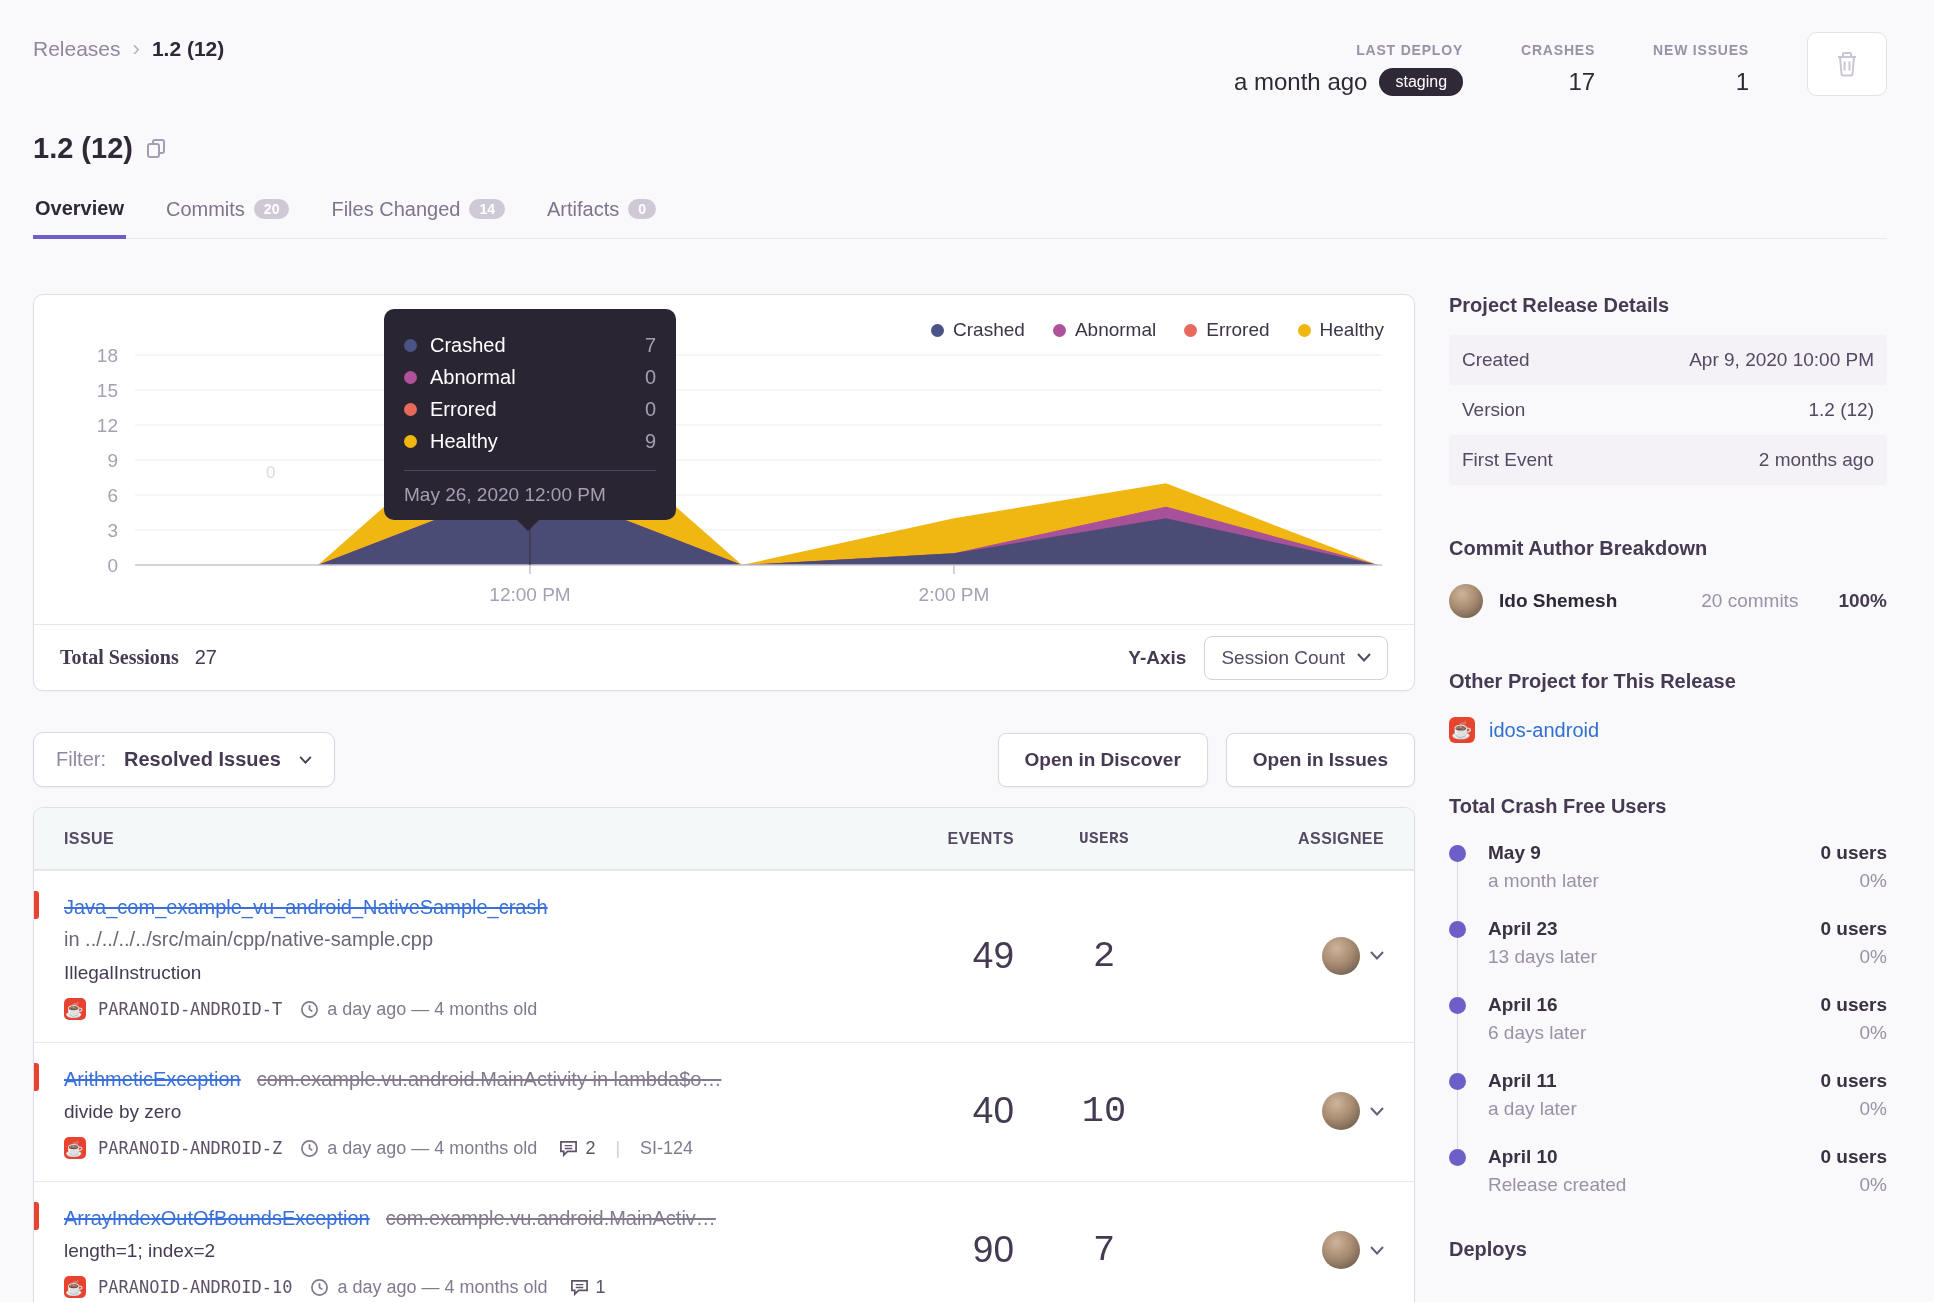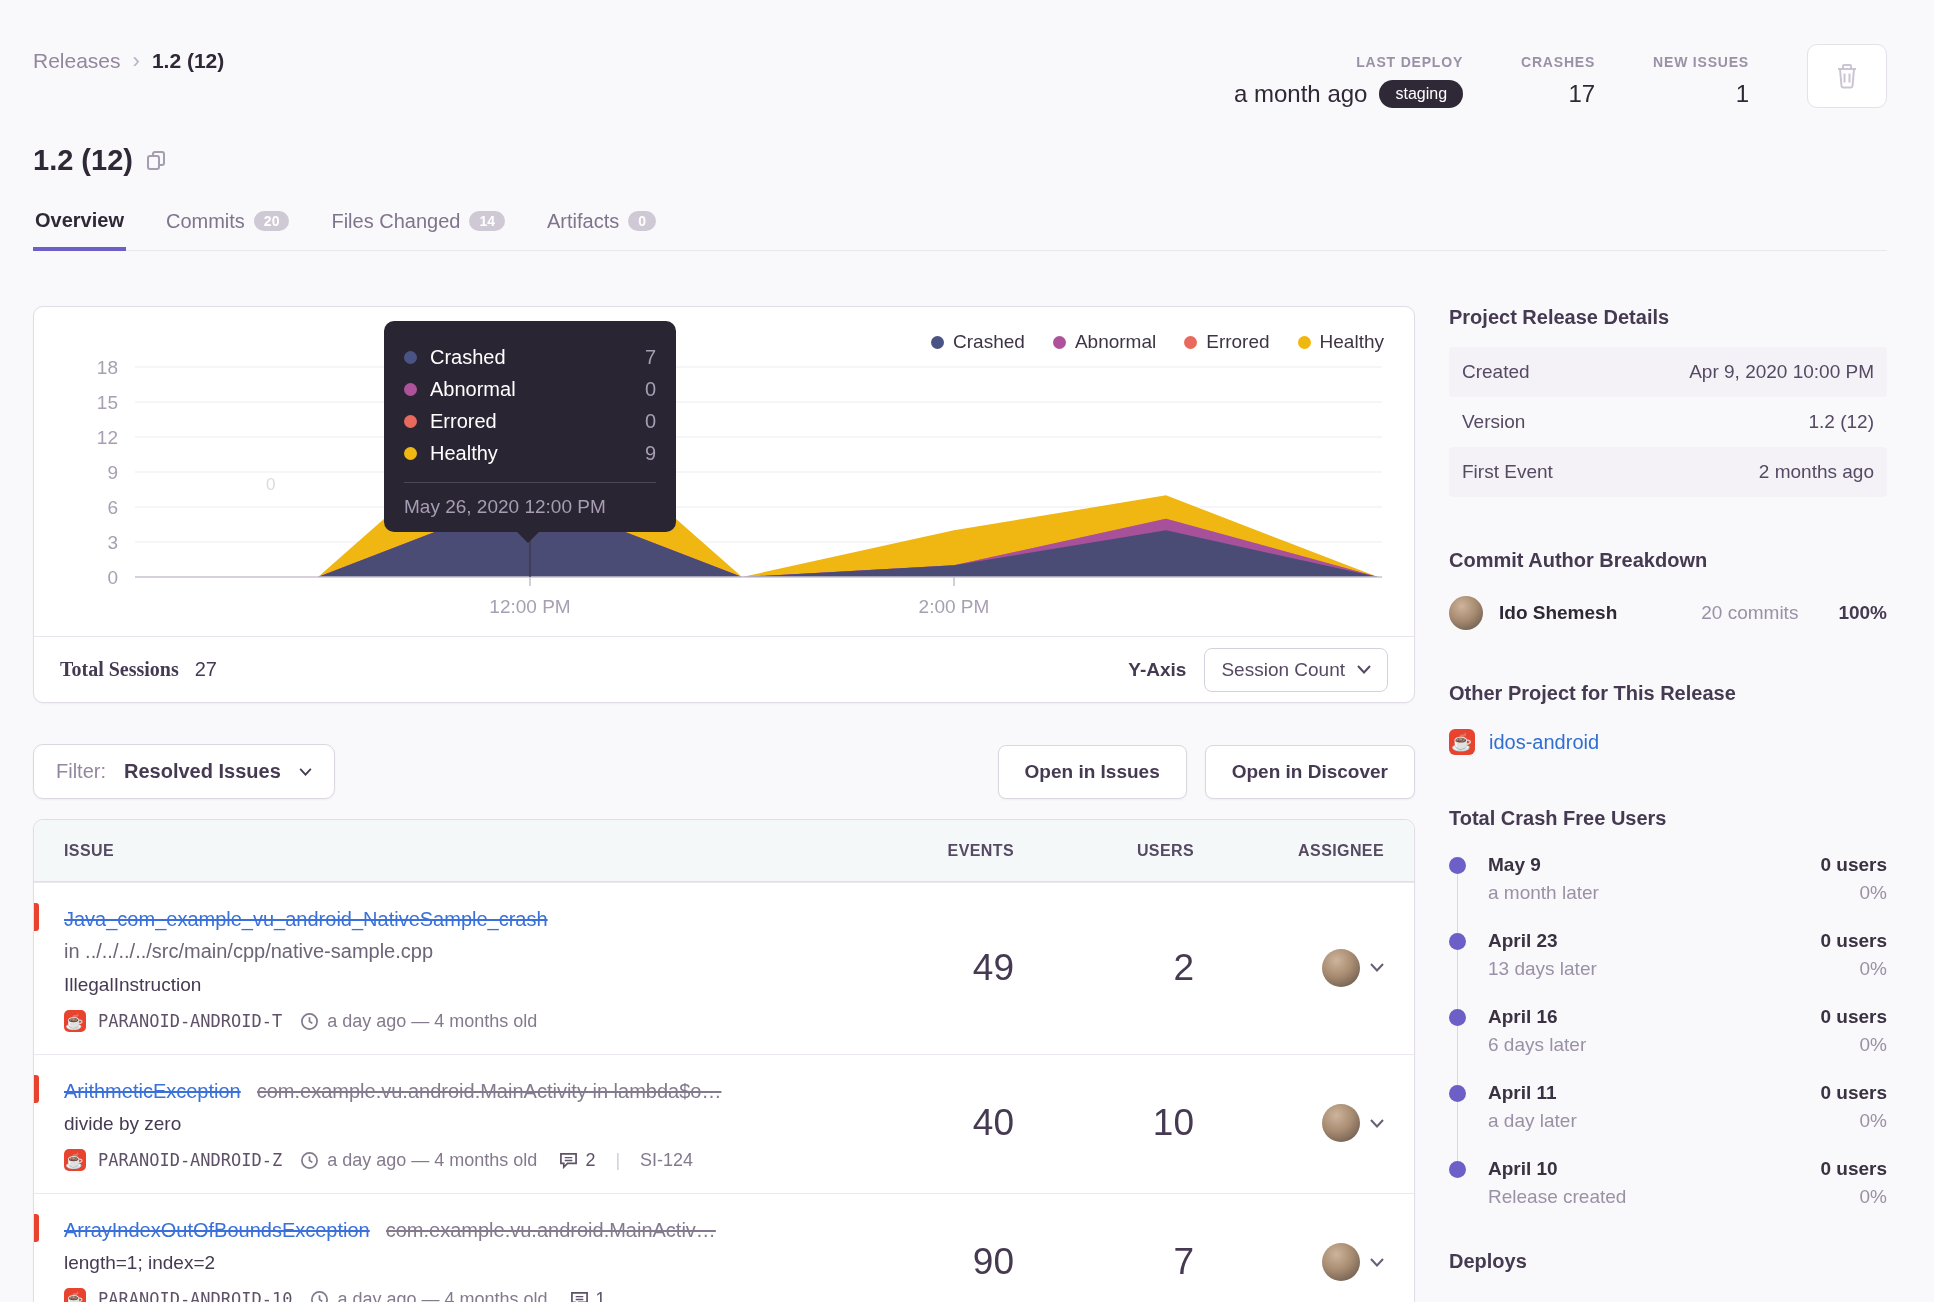--- a/index.html
+++ b/index.html
@@ -1,18 +1,18 @@
 <!DOCTYPE html>
 <html><head>
 <meta charset="utf-8">
 <style>
   * { margin:0; padding:0; box-sizing:border-box; }
   html,body { width:1934px; height:1302px; overflow:hidden; background:#F9F8FA;
     font-family:"Liberation Sans", sans-serif; color:#2F2837; }
-  .page { width:1934px; height:1071px; padding:16px 47px 0 33px; position:relative; }
+  .page { width:1934px; height:1071px; padding:4px 47px 0 33px; position:relative; }
 
   
   .top-row { display:flex; justify-content:space-between; align-items:flex-start; padding-top:28px; }
   .breadcrumb { display:flex; align-items:center; gap:12px; font-size:21px; padding-top:4px; }
   .breadcrumb .crumb-link { color:#93879F; cursor:pointer; }
   .breadcrumb .crumb-sep { color:#B9B0C4; font-size:22px; }
   .breadcrumb .crumb-current { color:#2F2837; font-weight:700; }
   .metrics { display:flex; align-items:flex-end; gap:58px; }
   .metric { text-align:right; }
   .metric .m-label { font-size:14px; font-weight:700; letter-spacing:.8px; color:#9B91A7; }
@@ -80,21 +80,21 @@
   .filter-spacer { flex:1; }
   .action-btn { background:#fff; border:1px solid #DCD6E1; border-radius:8px; padding:15px 26px;
     font-size:19px; font-weight:700; color:#453A52; cursor:pointer; margin-left:18px; box-shadow:0 1px 2px rgba(40,30,60,.05); }
 
   
   .issues-card { margin-top:20px; overflow:hidden; }
   .t-header { background:#F5F8F9; border-bottom:1px solid #E4DEE8; display:flex; align-items:center;
     height:62px; padding:0 30px; font-size:16px; font-weight:700; color:#554963; letter-spacing:.4px; }
   .col-issue { flex:1; min-width:0; }
   .col-events { width:150px; text-align:right; flex:none; }
-  .col-users { width:180px; text-align:right; flex:none; }
+  .col-users { width:180px; text-align:center; flex:none;font-family:Liberation Mono, monospace; }
   .col-assignee { width:190px; text-align:right; flex:none; }
   .t-row { display:flex; align-items:center; padding:20px 30px 22px; position:relative; border-top:1px solid #ECE7EF; }
   .t-row:first-of-type { border-top:none; }
   .red-bar { position:absolute; left:0; top:20px; width:5px; height:28px; background:#E8432F; border-radius:0 3px 3px 0; }
   .issue-line1 { display:flex; align-items:baseline; gap:16px; min-width:0; line-height:32px; }
   .issue-title { color:#3A70D9; font-size:20px; font-weight:500; text-decoration:line-through; white-space:nowrap; cursor:pointer; }
   .issue-culprit { color:#847A8E; font-size:20px; text-decoration:line-through; white-space:nowrap;
     overflow:hidden; flex:1; min-width:0; }
   .issue-location { color:#6E6478; font-size:20px; line-height:33px; }
   .issue-message { color:#453A52; font-size:19px; line-height:33px; }
@@ -303,22 +303,22 @@
 
       <div class="filter-row">
         <div class="filter-btn">
           <span class="f-label">Filter:</span>
           <span class="f-value">Resolved Issues</span>
           <svg class="icon" width="13" height="8" viewBox="0 0 14 9" fill="none" stroke="#453A52" stroke-width="2">
               <polyline points="1,1 7,7.5 13,1"></polyline>
             </svg>
         </div>
         <div class="filter-spacer"></div>
+        <button class="action-btn">Open in Discover</button>
         <button class="action-btn">Open in Issues</button>
-        <button class="action-btn">Open in Discover</button>
       </div>
 
       <div class="card issues-card">
         <div class="t-header">
           <div class="col-issue">ISSUE</div>
           <div class="col-events">EVENTS</div>
           <div class="col-users">USERS</div>
           <div class="col-assignee">ASSIGNEE</div>
         </div>
 

